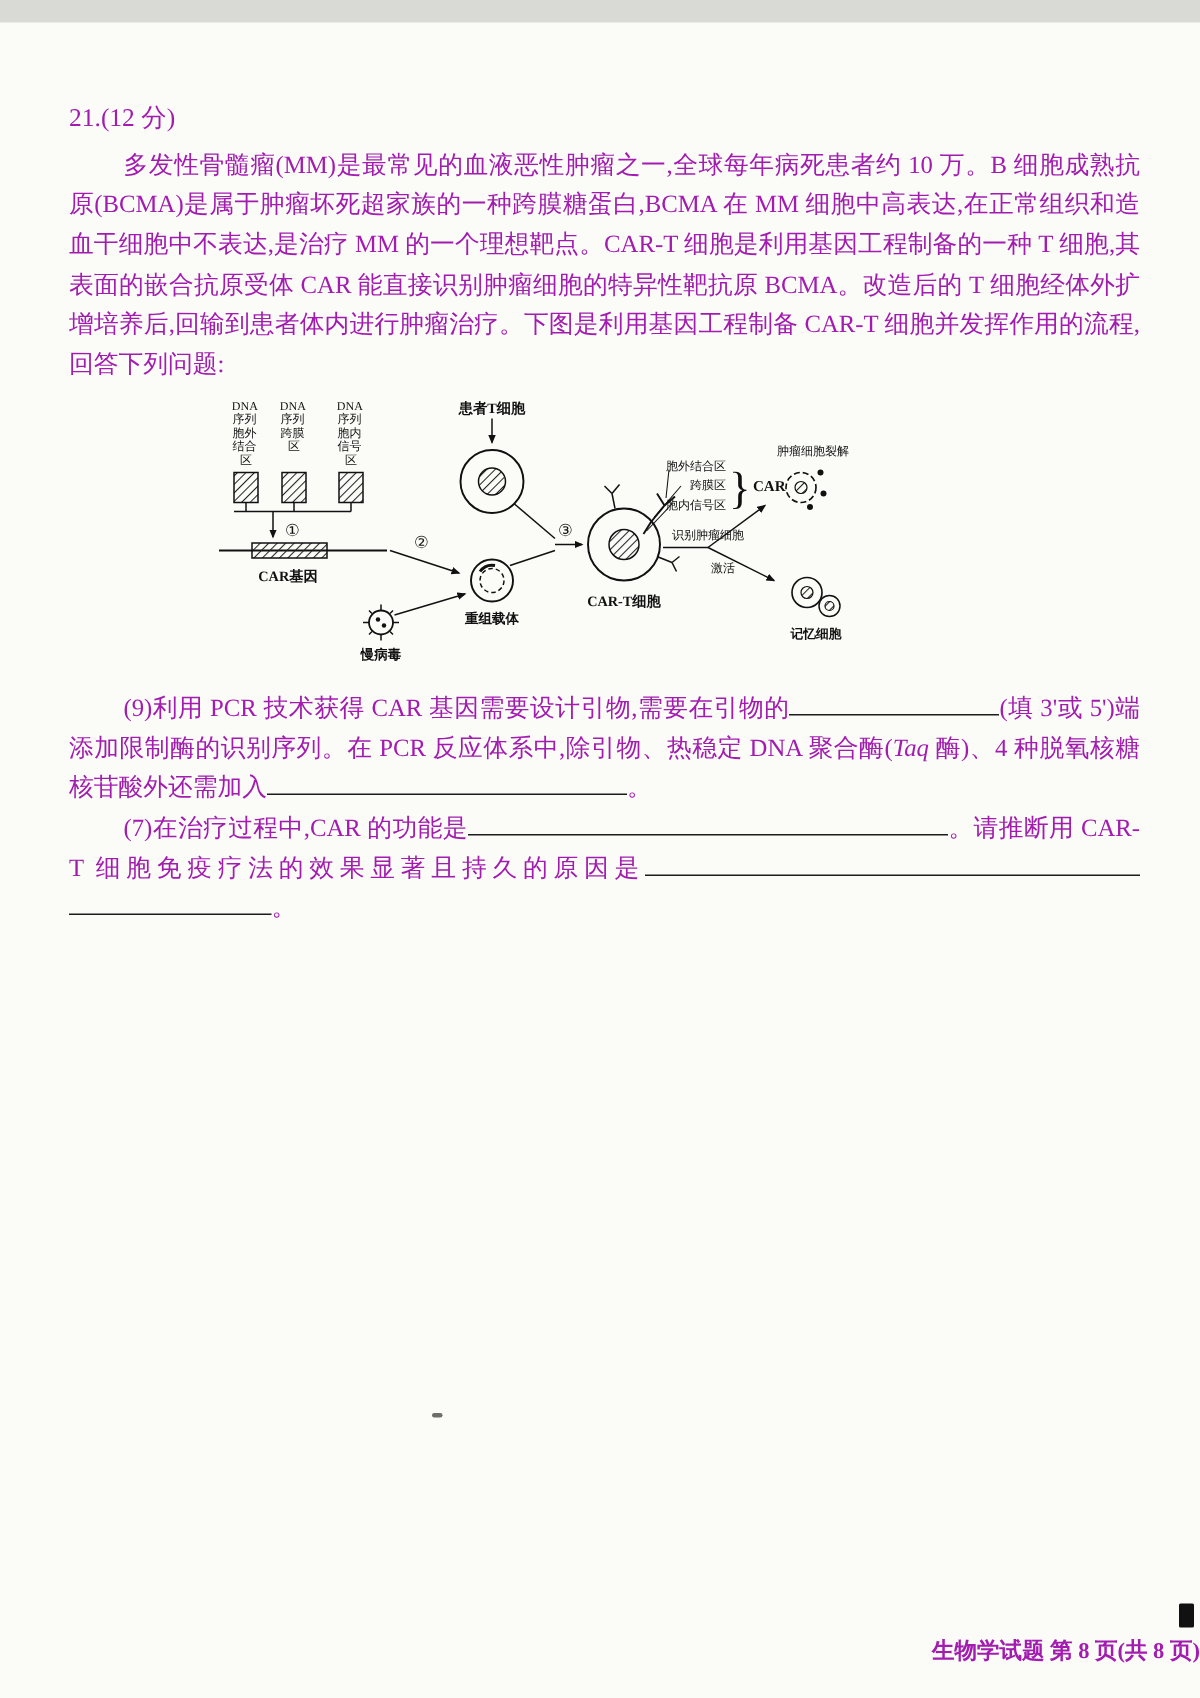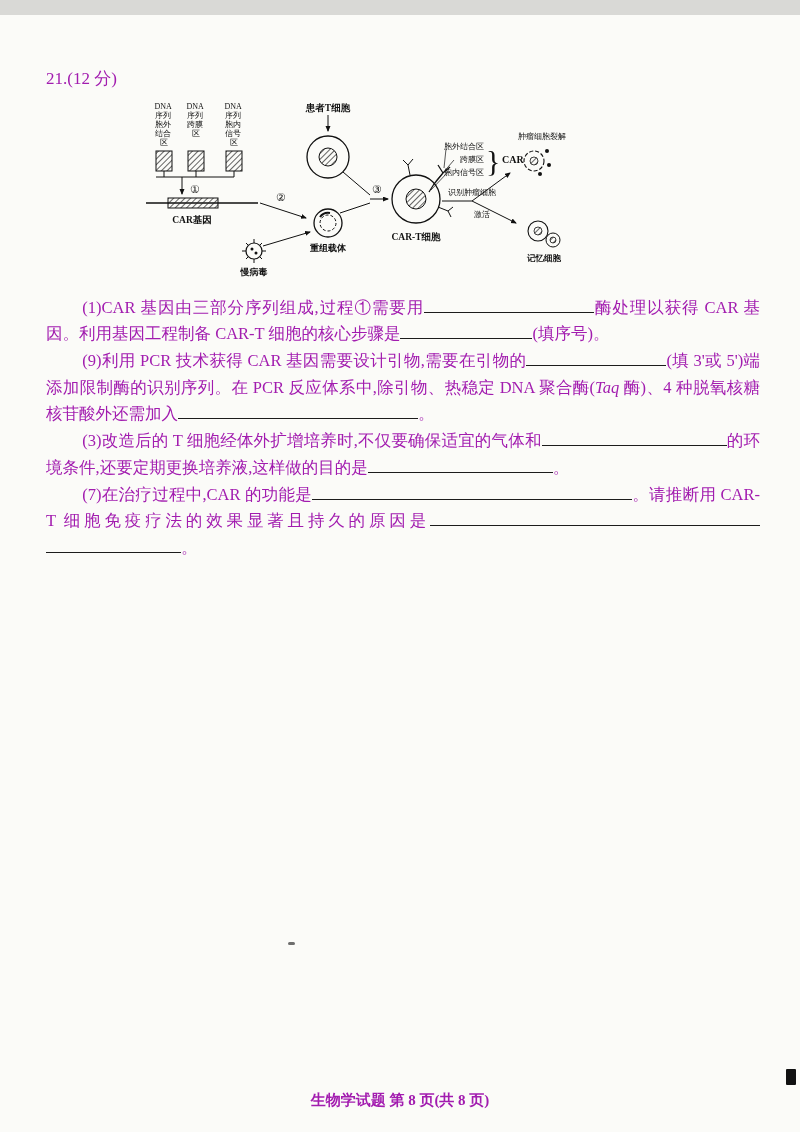--- a/index.html
+++ b/index.html
@@ -35,40 +35,41 @@
   svg text { fill: #111; }
   .t8  { font-size: 8px; }
   .t85 { font-size: 8.5px; }
   .t9b { font-size: 9px; font-weight: bold; }
   .t95b{ font-size: 9.5px; font-weight: bold; }
   .t10b{ font-size: 10px; font-weight: bold; }
   .t11 { font-size: 11px; }
   .brace-t { font-size: 30px; font-weight: normal; }
   .footer {
     position: absolute; top: 1076px; left: 0; width: 100%;
-    text-align: center; font-weight: bold; font-size: 15px;
+    text-align: right; font-weight: bold; font-size: 15px;
   }
   .mark-right {
     position: absolute; right: 4px; top: 1054px;
     width: 10px; height: 16px; background: #111; border-radius: 1px;
   }
   .speck {
     position: absolute; left: 288px; top: 927px;
     width: 7px; height: 3px; background: #555; border-radius: 2px; opacity: .85;
   }
   i.taq { }
 </style>
 </head>
 <body>
 
 <div class="sheet">
   <div class="content">
 
     <p class="qnum">21.(12 分)</p>
 
+    <p class="para">多发性骨髓瘤(MM)是最常见的血液恶性肿瘤之一,全球每年病死患者约 10 万。B 细胞成熟抗原(BCMA)是属于肿瘤坏死超家族的一种跨膜糖蛋白,BCMA 在 MM 细胞中高表达,在正常组织和造血干细胞中不表达,是治疗 MM 的一个理想靶点。CAR-T 细胞是利用基因工程制备的一种 T 细胞,其表面的嵌合抗原受体 CAR 能直接识别肿瘤细胞的特异性靶抗原 BCMA。改造后的 T 细胞经体外扩增培养后,回输到患者体内进行肿瘤治疗。下图是利用基因工程制备 CAR-T 细胞并发挥作用的流程,回答下列问题:</p>
 
     <div class="diagram-wrap">
       <svg width="440" height="188" viewBox="0 0 440 188">
         <defs>
           <pattern id="hatch" width="4" height="4" patternUnits="userSpaceOnUse" patternTransform="rotate(45)">
             <line x1="0" y1="0" x2="0" y2="4" stroke="#222" stroke-width="1.4"></line>
           </pattern>
           <marker id="arr" markerWidth="7" markerHeight="6" refX="5" refY="2.5" orient="auto">
             <path d="M0,0 L6,2.5 L0,5 Z" fill="#111"></path>
           </marker>
@@ -213,25 +214,23 @@
         <g>
           <circle cx="396" cy="132" r="10" fill="none" stroke="#111" stroke-width="1.1"></circle>
           <circle cx="396" cy="132" r="4" fill="url(#hatch)" stroke="#111" stroke-width="0.8"></circle>
           <circle cx="411" cy="141" r="7" fill="none" stroke="#111" stroke-width="1"></circle>
           <circle cx="411" cy="141" r="3" fill="url(#hatch)" stroke="#111" stroke-width="0.8"></circle>
         </g>
         <text class="t85" x="402" y="162" text-anchor="middle" font-weight="bold">记忆细胞</text>
       </svg>
     </div>
 
-    <p class="q"><span>(1)CAR 基因由三部分序列组成,过程①需要用</span><span class="bl w170"></span><span>酶处理以获得 CAR 基因。利用基因工程制备 CAR-T 细胞的核心步骤是</span><span class="bl w132"></span><span>(填序号)。</span></p>
 
     <p class="q"><span>(9)利用 PCR 技术获得 CAR 基因需要设计引物,需要在引物的</span><span class="bl w140"></span><span>(填 3'或 5')端添加限制酶的识别序列。在 PCR 反应体系中,除引物、热稳定 DNA 聚合酶(</span><i class="taq">Taq</i><span> 酶)、4 种脱氧核糖核苷酸外还需加入</span><span class="bl w240"></span><span>。</span></p>
 
-    <p class="q"><span>(3)改造后的 T 细胞经体外扩增培养时,不仅要确保适宜的气体和</span><span class="bl w185"></span><span>的环境条件,还要定期更换培养液,这样做的目的是</span><span class="bl w185"></span><span>。</span></p>
 
     <p class="q"><span>(7)在治疗过程中,CAR 的功能是</span><span class="bl w320"></span><span>。请推断用 CAR-T 细胞免疫疗法的效果显著且持久的原因是</span><span class="bl w330"></span> <span class="bl w135"></span><span>。</span></p>
 
   </div>
 
   <div class="speck"></div>
   <div class="mark-right"></div>
 
   <div class="footer">生物学试题 第 8 页(共 8 页)</div>
 </div>

